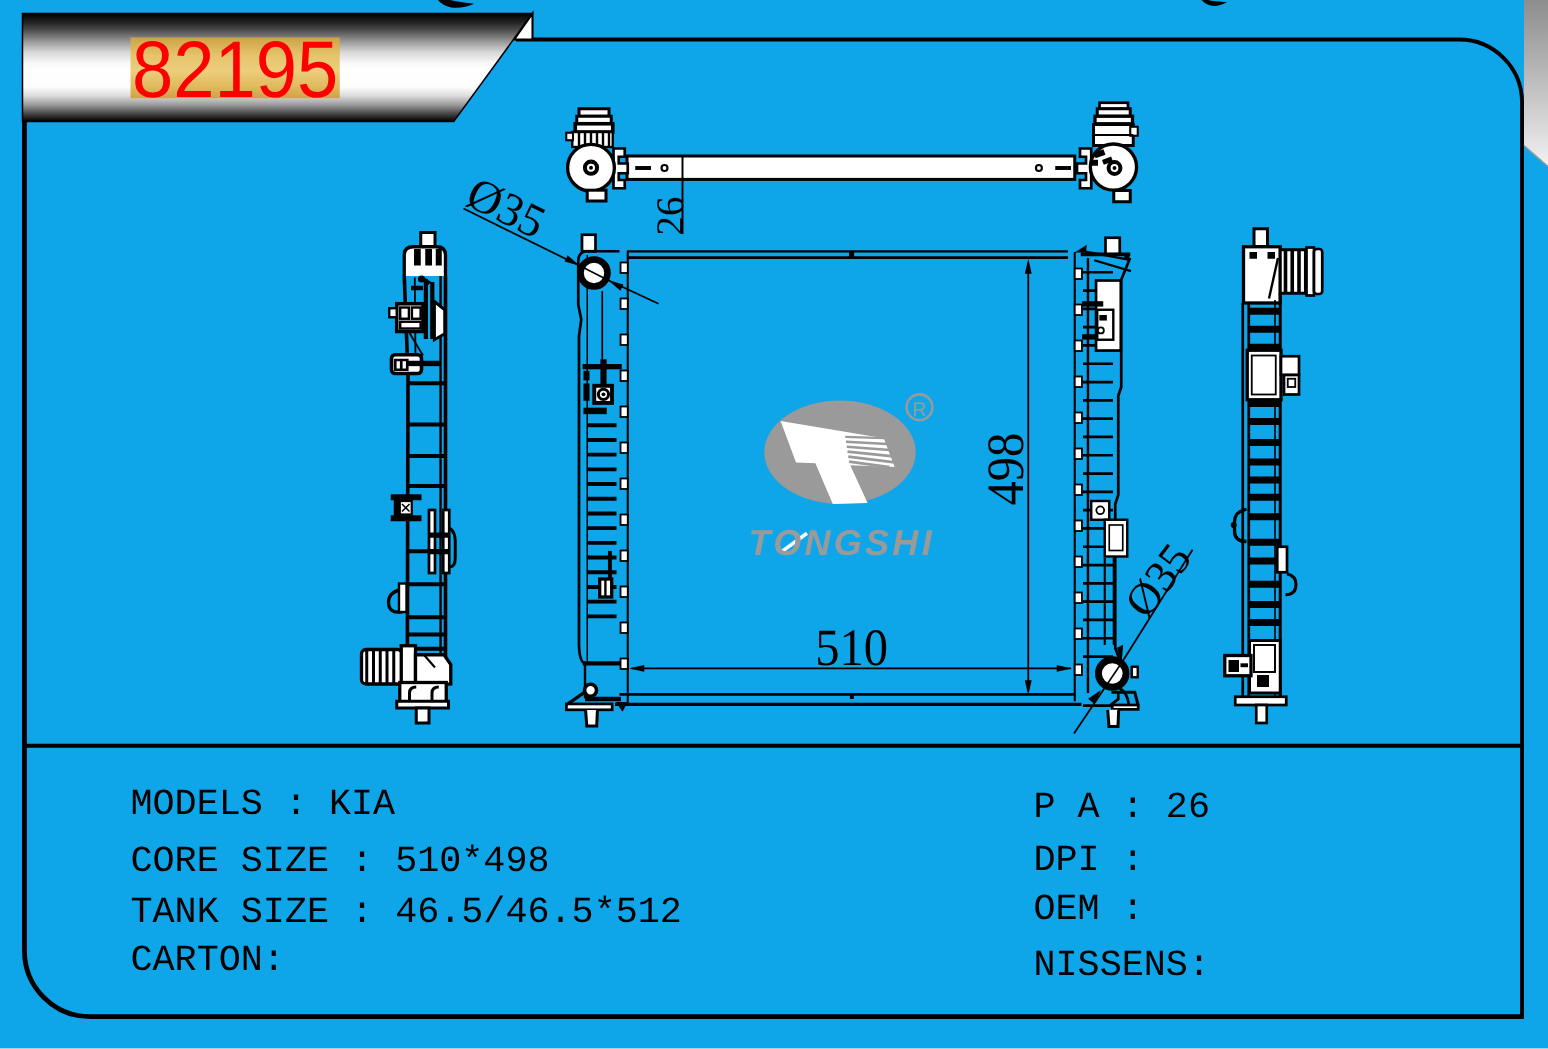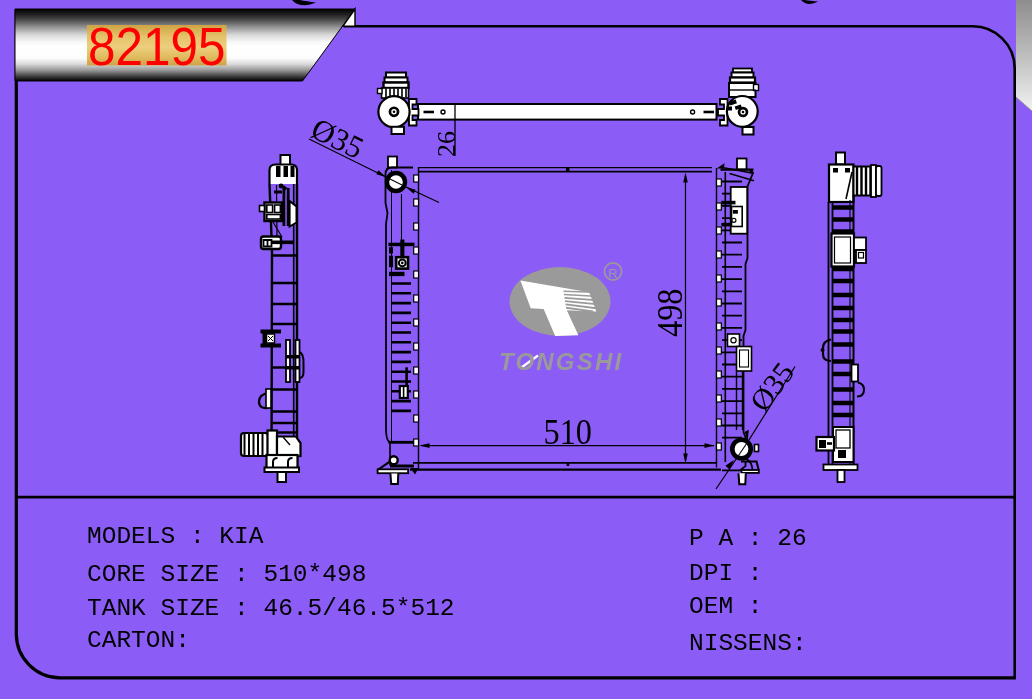--- a/index.html
+++ b/index.html
@@ -1,16 +1,16 @@
 <!DOCTYPE html>
 <html><head>
 <meta charset="utf-8">
 <style>
 html,body{margin:0;padding:0;background:#fff;}
-#page{position:relative;width:1032px;height:699px;overflow:hidden;background:#8b5cf6;}
+#page{position:relative;width:1032px;height:699px;overflow:hidden;background:#0ea5e9;}
 svg{position:absolute;top:0;left:0;}
 </style>
 </head>
 <body>
 <div id="page">
 <svg width="1032" height="699" viewBox="0 0 1032 699" xmlns="http://www.w3.org/2000/svg">
 <defs>
 <linearGradient id="bannerG" x1="0" y1="0" x2="0" y2="1">
 <stop offset="0" stop-color="#000"></stop>
 <stop offset="0.08" stop-color="#222"></stop>

